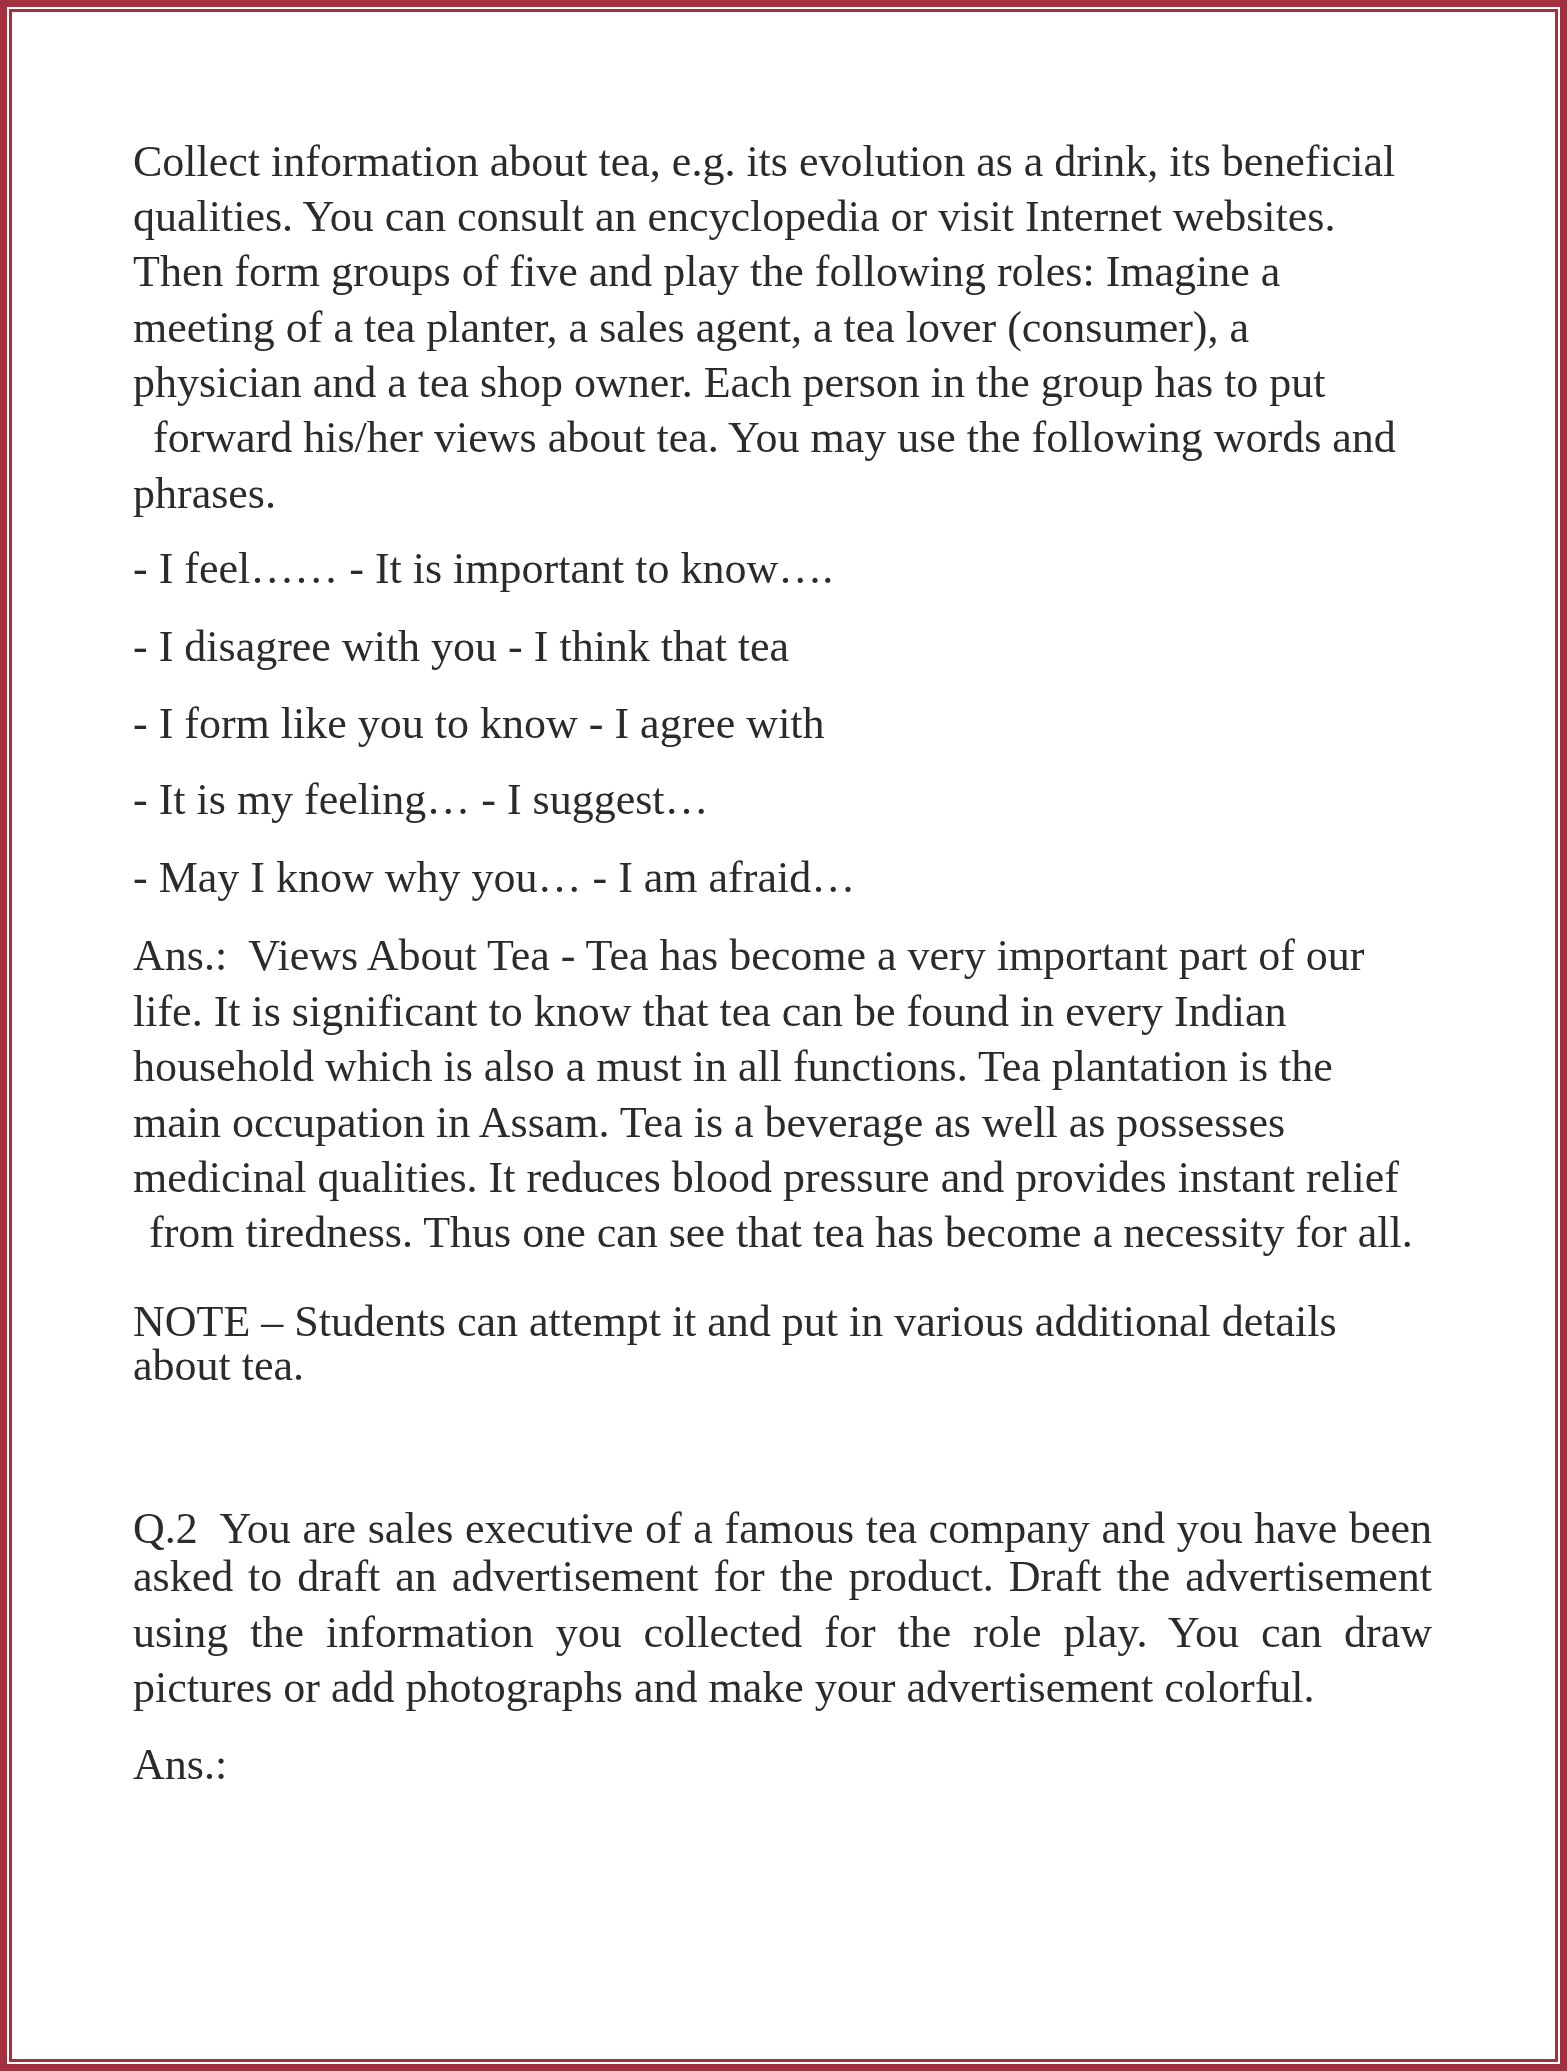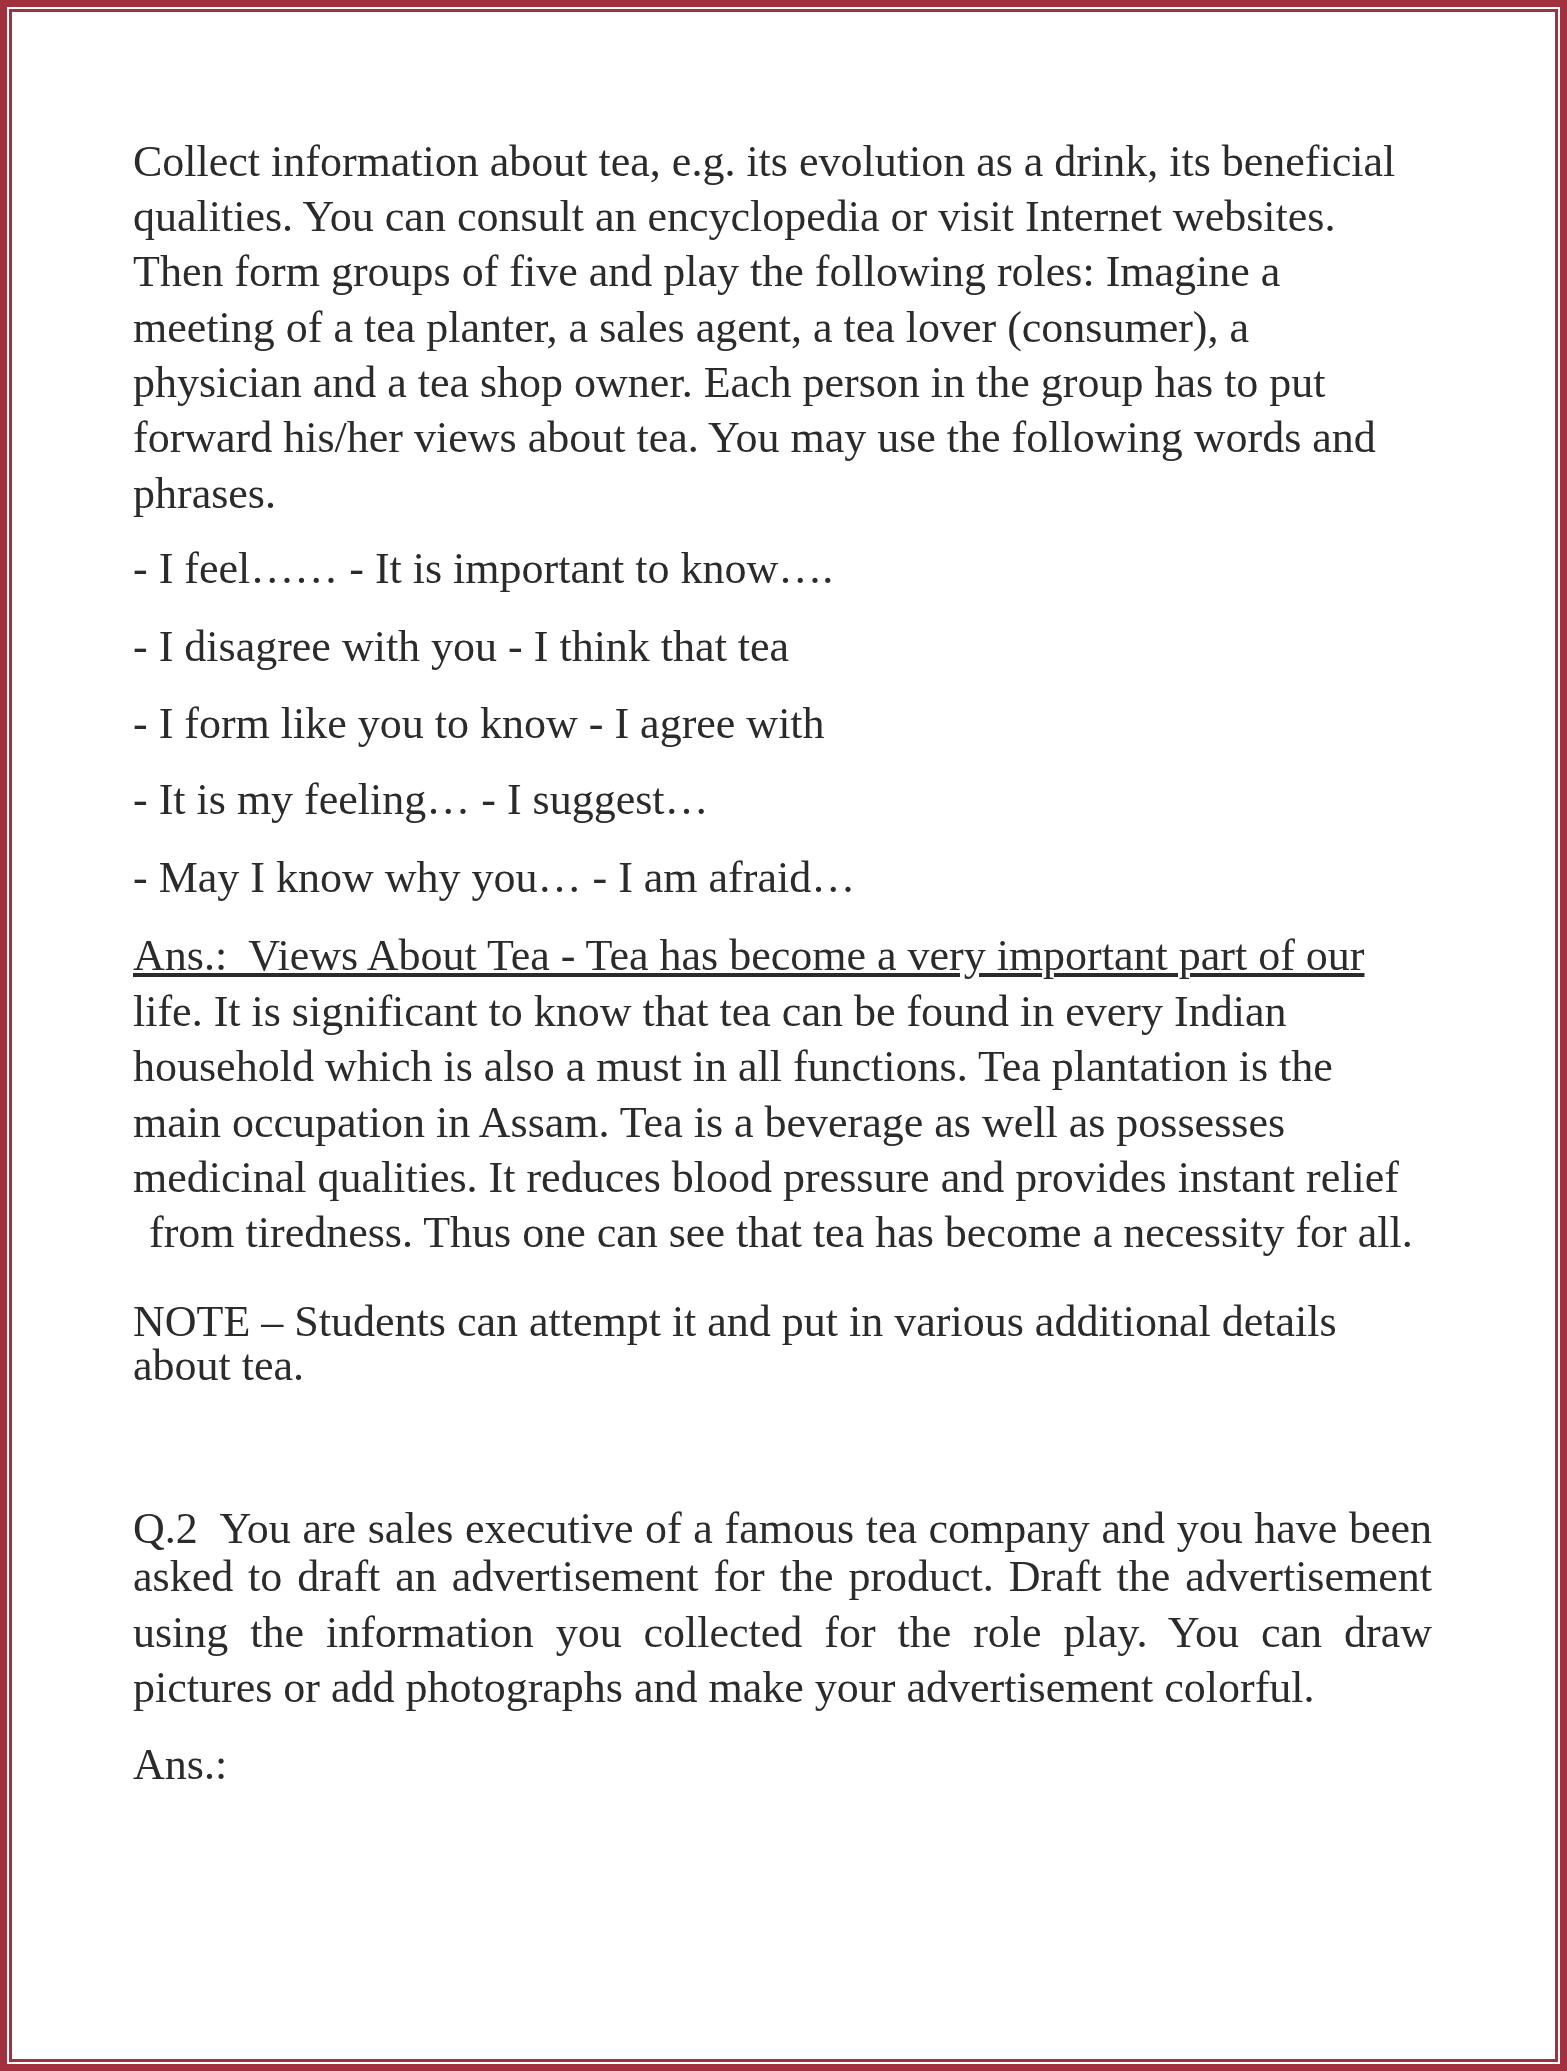--- a/index.html
+++ b/index.html
@@ -67,34 +67,34 @@
 <div class="frame-inner"></div>
 
 <div class="content">
 
   <div>
     <div class="line" style="top:134px;">Collect information about tea, e.g. its evolution as a drink, its beneficial</div>
     <div class="line" style="top:189px;">qualities. You can consult an encyclopedia or visit Internet websites.</div>
     <div class="line" style="top:244px;">Then form groups of five and play the following roles: Imagine a</div>
     <div class="line" style="top:300px;">meeting of a tea planter, a sales agent, a tea lover (consumer), a</div>
     <div class="line" style="top:355px;">physician and a tea shop owner. Each person in the group has to put</div>
-    <div class="line" style="top:410px;">forward his/her views about tea. You may use the following words and</div>
+    <div class="line" style="top:410px;margin-left:20px;">forward his/her views about tea. You may use the following words and</div>
     <div class="line" style="top:466px;text-align:right;">phrases.</div>
   </div>
 
   <div>
     <div class="line" style="top:541px;">- I feel…… - It is important to know….</div>
     <div class="line" style="top:619px;">- I disagree with you - I think that tea</div>
     <div class="line" style="top:696px;">- I form like you to know - I agree with</div>
     <div class="line" style="top:772px;">- It is my feeling… - I suggest…</div>
     <div class="line" style="top:850px;">- May I know why you… - I am afraid…</div>
   </div>
 
   <div>
-    <div class="line" style="top:928px; white-space:pre;text-decoration:underline;">Ans.:  Views About Tea - Tea has become a very important part of our</div>
+    <div class="line" style="top:928px; white-space:pre;">Ans.:  Views About Tea - Tea has become a very important part of our</div>
     <div class="line" style="top:984px;">life. It is significant to know that tea can be found in every Indian</div>
     <div class="line" style="top:1039px;">household which is also a must in all functions. Tea plantation is the</div>
     <div class="line" style="top:1095px;">main occupation in Assam. Tea is a beverage as well as possesses</div>
     <div class="line" style="top:1150px;text-align:right;">medicinal qualities. It reduces blood pressure and provides instant relief</div>
     <div class="line" style="top:1205px;margin-left:16px;">from tiredness. Thus one can see that tea has become a necessity for all.</div>
   </div>
 
   <div>
     <div class="line" style="top:1282px;margin-top:12px;">NOTE – Students can attempt it and put in various additional details</div>
     <div class="line" style="top:1338px;">about tea.</div>

